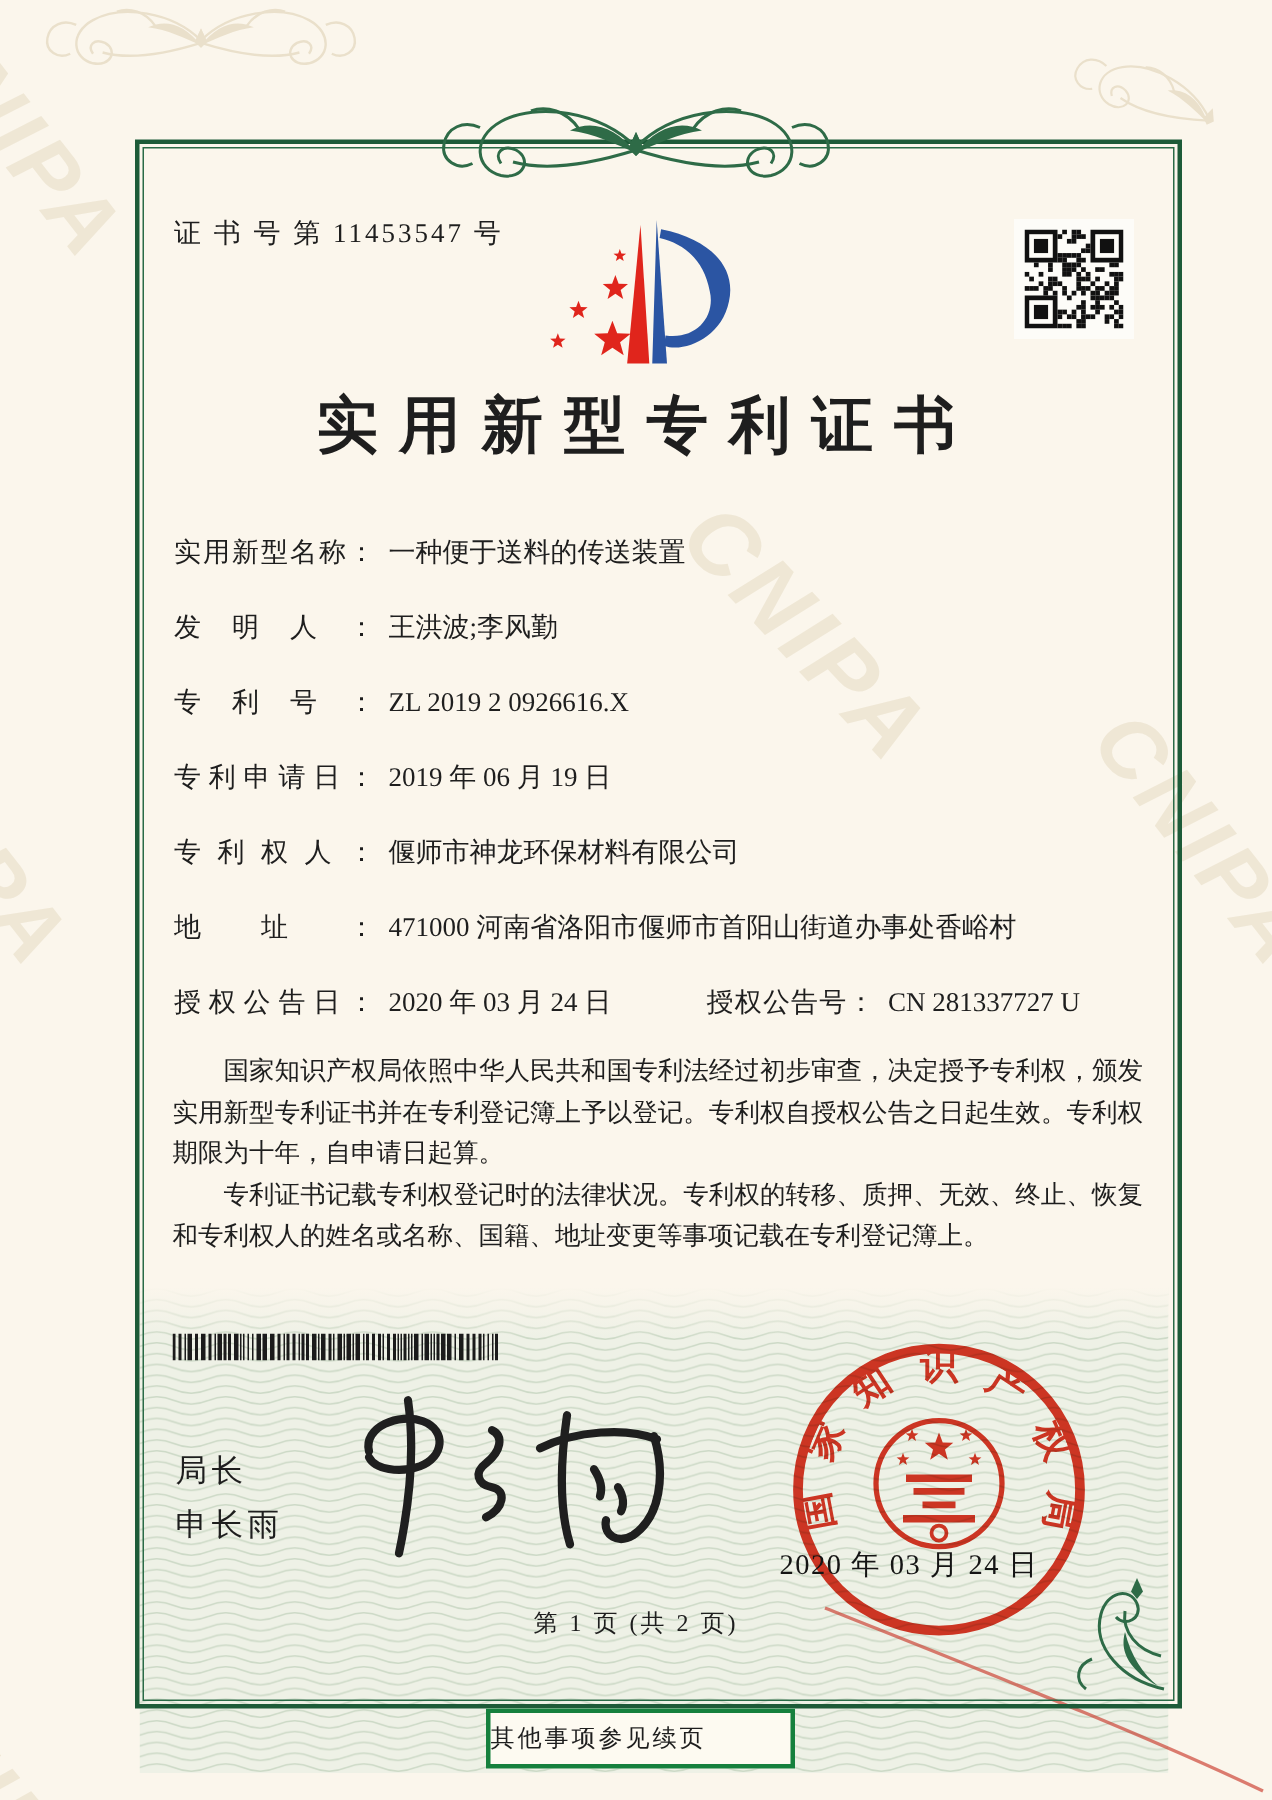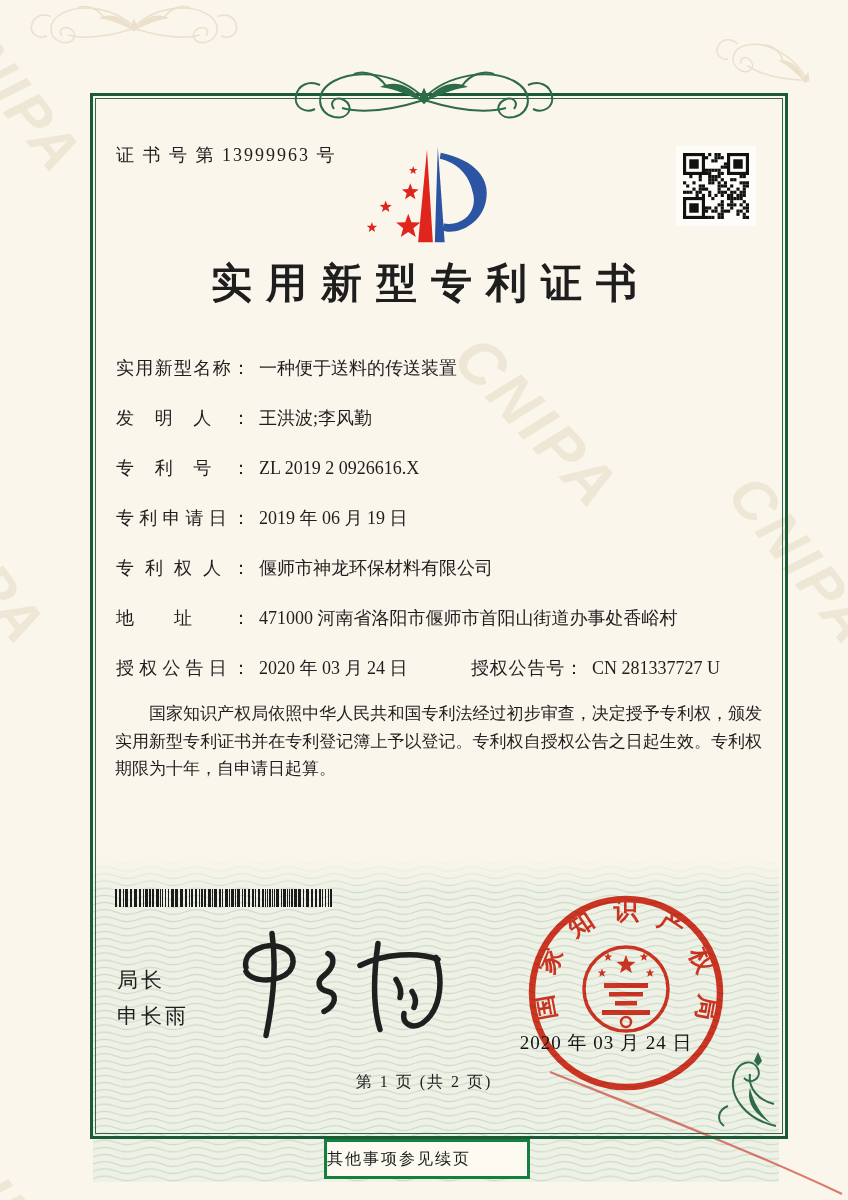--- a/index.html
+++ b/index.html
@@ -118,21 +118,21 @@
   </div>
 
   <svg class="flourish-top" viewBox="0 0 300 84">
     <use href="#halfFl" xlink:href="#halfFl"></use>
     <use href="#halfFl" xlink:href="#halfFl" transform="translate(300,0) scale(-1,1)"></use>
   </svg>
   <svg class="flourish-br" viewBox="0 0 92 96">
     <use href="#cornerFl" xlink:href="#cornerFl"></use>
   </svg>
 
-  <div class="certno">证 书 号 第 13999963 号</div>
+  <div class="certno">证 书 号 第 11453547 号</div>
 
   <svg class="logo" viewBox="0 0 150 120">
     <g fill="#e0251c">
       <polygon points="63.00,26.50 64.11,29.47 67.28,29.61 64.80,31.58 65.65,34.64 63.00,32.89 60.35,34.64 61.20,31.58 58.72,29.61 61.89,29.47"></polygon>
       <polygon points="60.00,44.00 62.22,49.94 68.56,50.22 63.59,54.17 65.29,60.28 60.00,56.78 54.71,60.28 56.41,54.17 51.44,50.22 57.78,49.94"></polygon>
       <polygon points="35.00,61.50 36.60,65.79 41.18,65.99 37.60,68.84 38.82,73.26 35.00,70.73 31.18,73.26 32.40,68.84 28.82,65.99 33.40,65.79"></polygon>
       <polygon points="21.00,83.50 22.36,87.13 26.23,87.30 23.20,89.71 24.23,93.45 21.00,91.31 17.77,93.45 18.80,89.71 15.77,87.30 19.64,87.13"></polygon>
       <polygon points="58.00,75.00 61.21,83.58 70.36,83.98 63.19,89.69 65.64,98.52 58.00,93.46 50.36,98.52 52.81,89.69 45.64,83.98 54.79,83.58"></polygon>
       <polygon points="68,104 77,10 83,104"></polygon>
     </g>
@@ -308,20 +308,21 @@
     <div class="frow grantrow">
       <span class="flabel">授权公告日：</span><span class="fval">2020 年 03 月 24 日</span>
       <span class="grant2">
         <span class="flabel" style="width:112px">授权公告号：</span><span class="fval">CN 281337727 U</span>
       </span>
     </div>
   </div>
 
   <div class="paras">
     <p>国家知识产权局依照中华人民共和国专利法经过初步审查，决定授予专利权，颁发实用新型专利证书并在专利登记簿上予以登记。专利权自授权公告之日起生效。专利权期限为十年，自申请日起算。</p>
+    <p>专利证书记载专利权登记时的法律状况。专利权的转移、质押、无效、终止、恢复和专利权人的姓名或名称、国籍、地址变更等事项记载在专利登记簿上。</p>
   </div>
 
   <svg class="barcode" id="barcode-svg" width="224" height="18">
       <rect x="0" y="0" width="2" height="18" fill="#1b1b1b"></rect>
       <rect x="4" y="0" width="2" height="18" fill="#1b1b1b"></rect>
       <rect x="8" y="0" width="1" height="18" fill="#1b1b1b"></rect>
       <rect x="10" y="0" width="3" height="18" fill="#1b1b1b"></rect>
       <rect x="15" y="0" width="2" height="18" fill="#1b1b1b"></rect>
       <rect x="19" y="0" width="3" height="18" fill="#1b1b1b"></rect>
       <rect x="24" y="0" width="2" height="18" fill="#1b1b1b"></rect>

